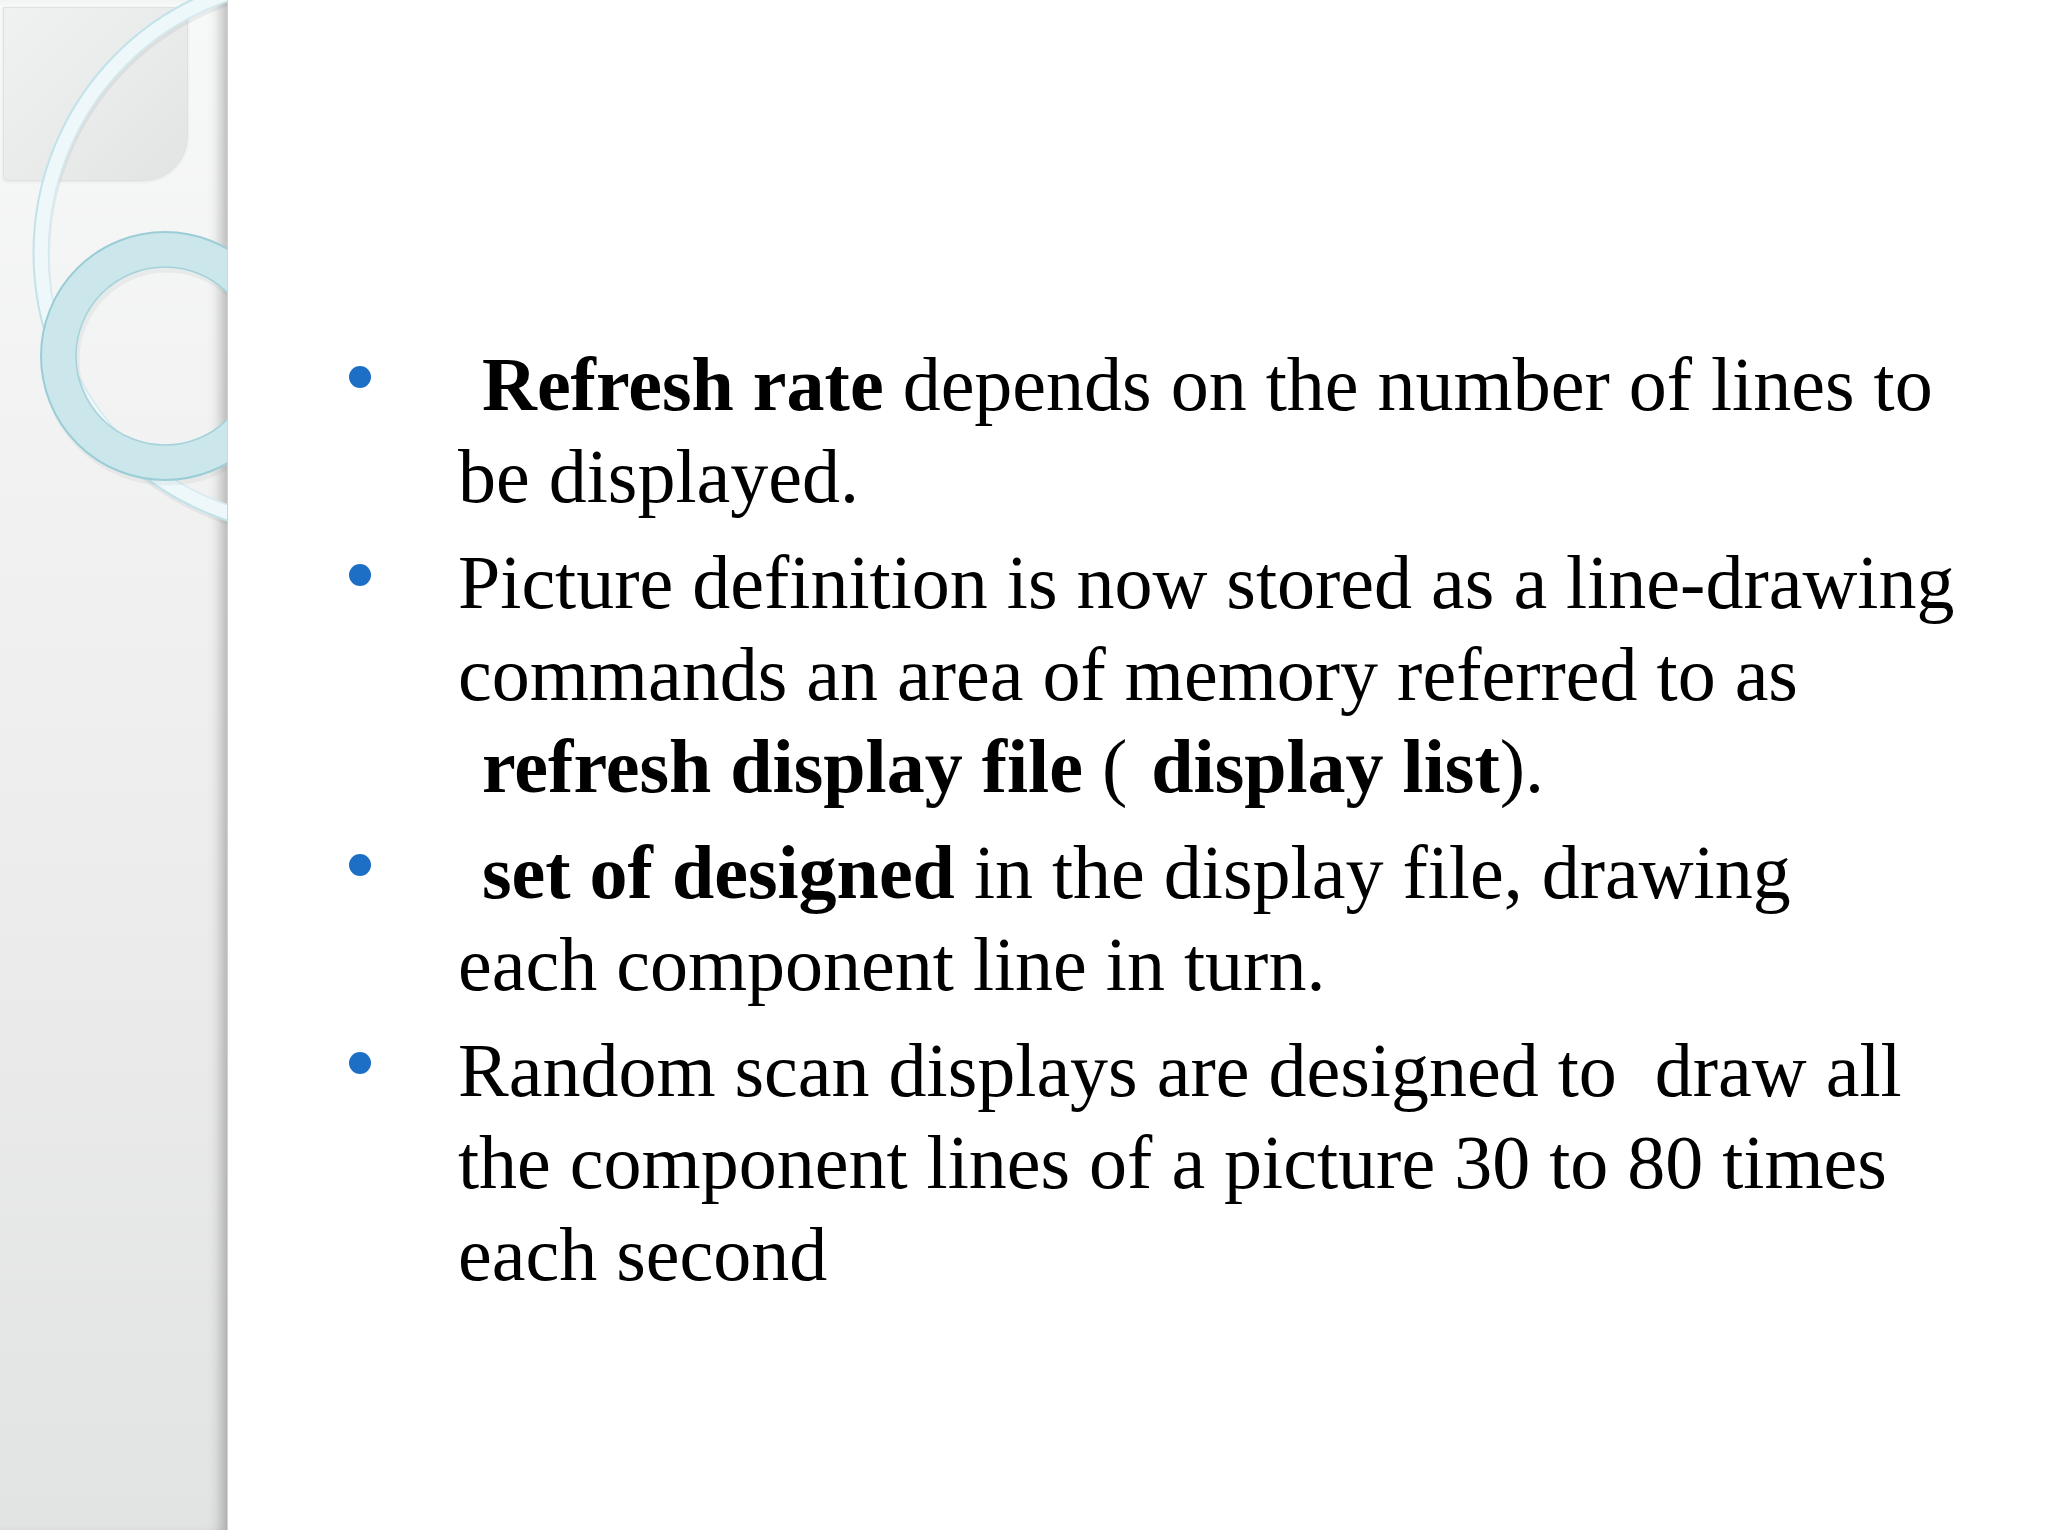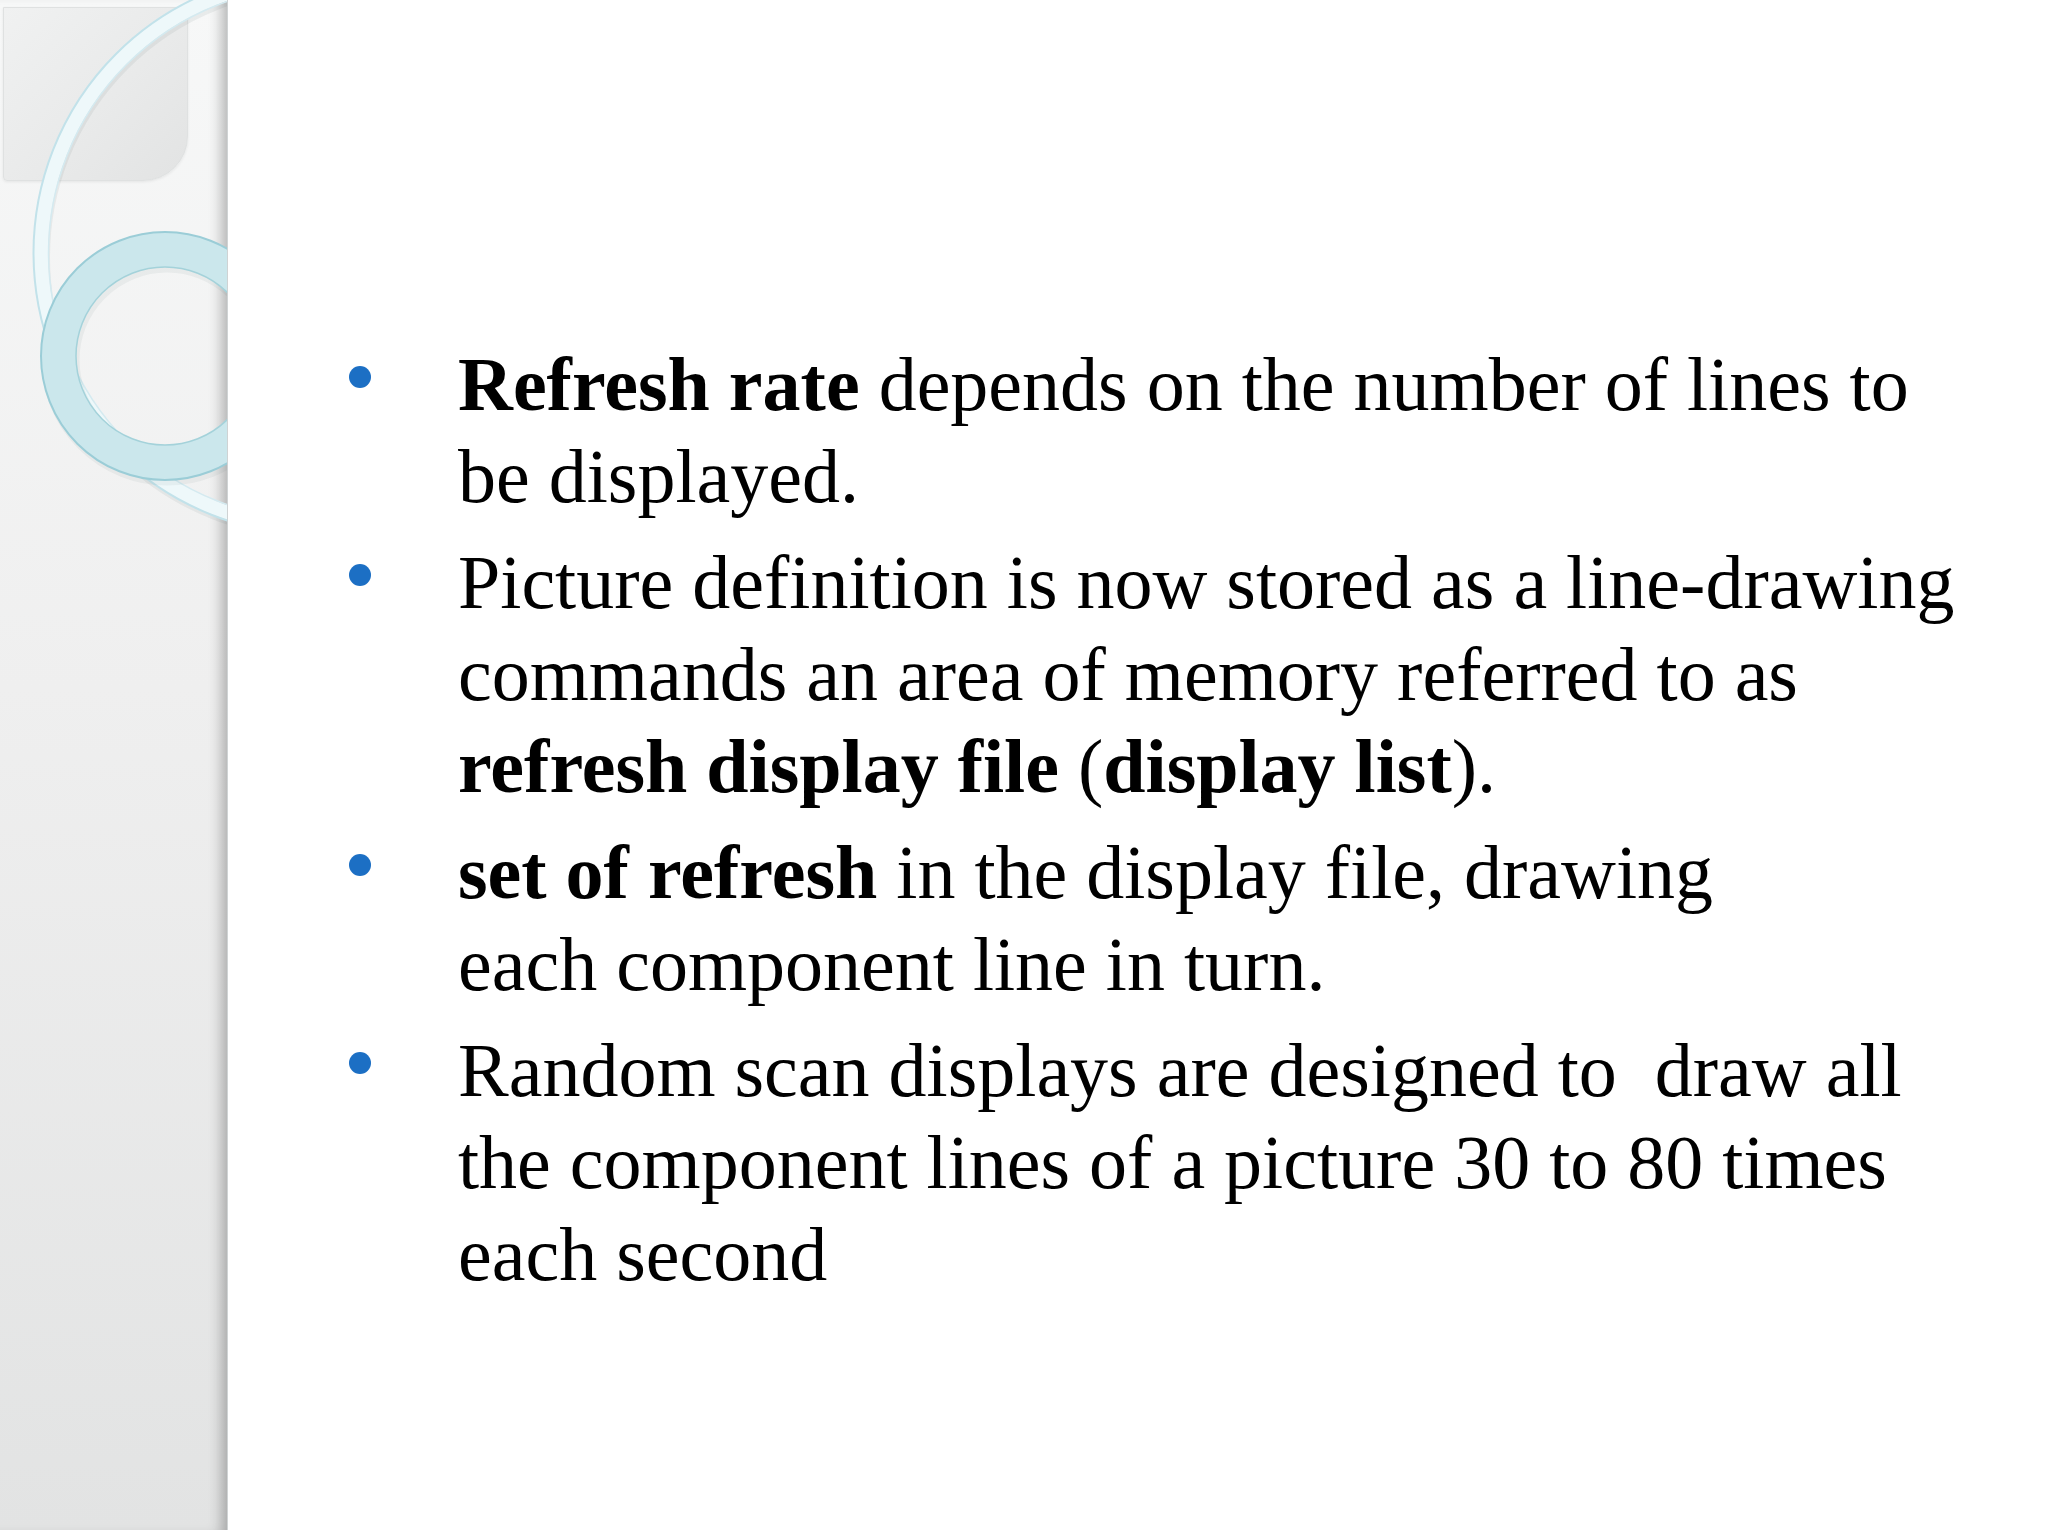--- a/index.html
+++ b/index.html
@@ -51,21 +51,21 @@
   .dot{
     position:absolute;left:4px;top:28px;
     width:22px;height:22px;border-radius:50%;
     background:var(--bullet_dot,#1c6fc4);
   }
   .txt{
     display:block;
     width:1510px;
     white-space:pre-wrap;
   }
-  .txt b{font-weight:bold;}
+  .txt b{font-weight:bold;margin-left:24px;}
 </style>
 </head>
 <body>
 
 <div class="slide">
 
   <div class="sidebar">
     <div class="corner-square"></div>
     <svg class="rings" width="227" height="1530" viewBox="0 0 227 1530">
       <g>
@@ -94,21 +94,21 @@
 
       <li>
         <span class="dot"></span>
         <span class="txt"><span>Picture definition is now stored as a line-drawing
 commands an area of memory referred to as
 </span><b>refresh display file</b><span> (</span><b>display list</b><span>).</span></span>
       </li>
 
       <li>
         <span class="dot"></span>
-        <span class="txt"><b>set of refresh</b><span> in the display file, drawing
+        <span class="txt"><b>set of designed</b><span> in the display file, drawing
 each component line in turn.</span></span>
       </li>
 
       <li>
         <span class="dot"></span>
         <span class="txt"><span>Random scan displays are designed to  draw all
 the component lines of a picture 30 to 80 times
 each second</span></span>
       </li>
 

